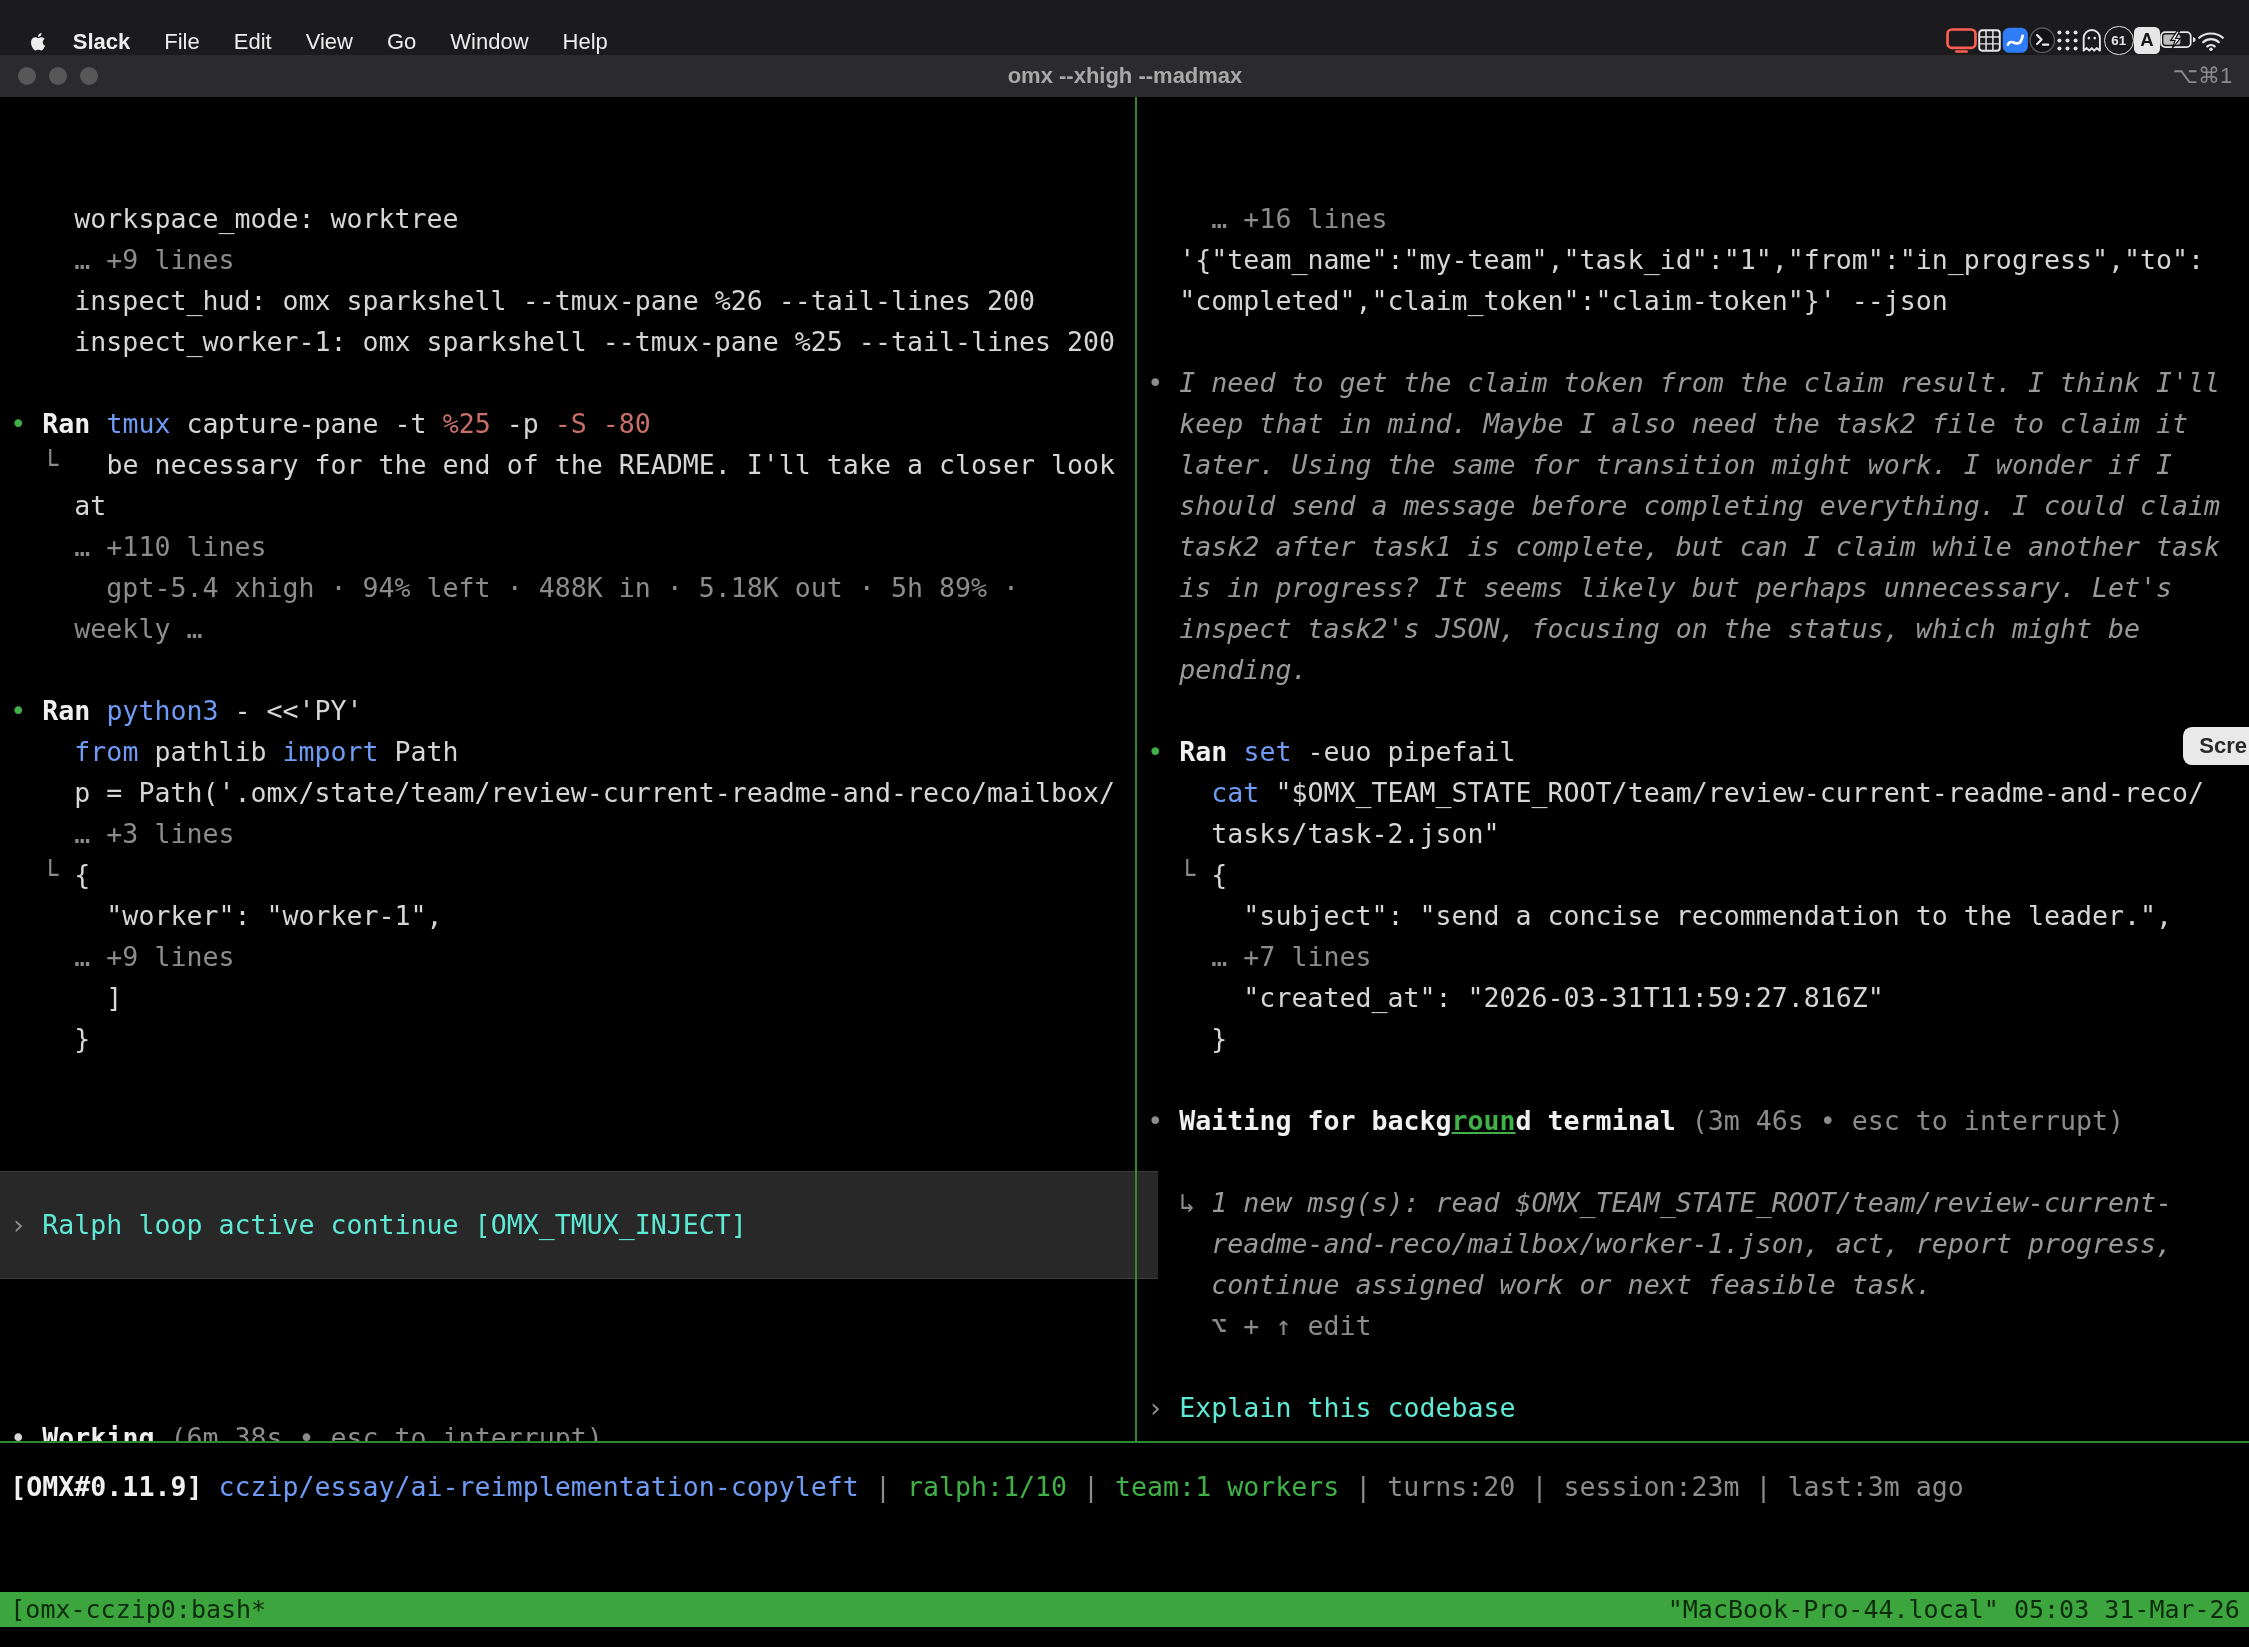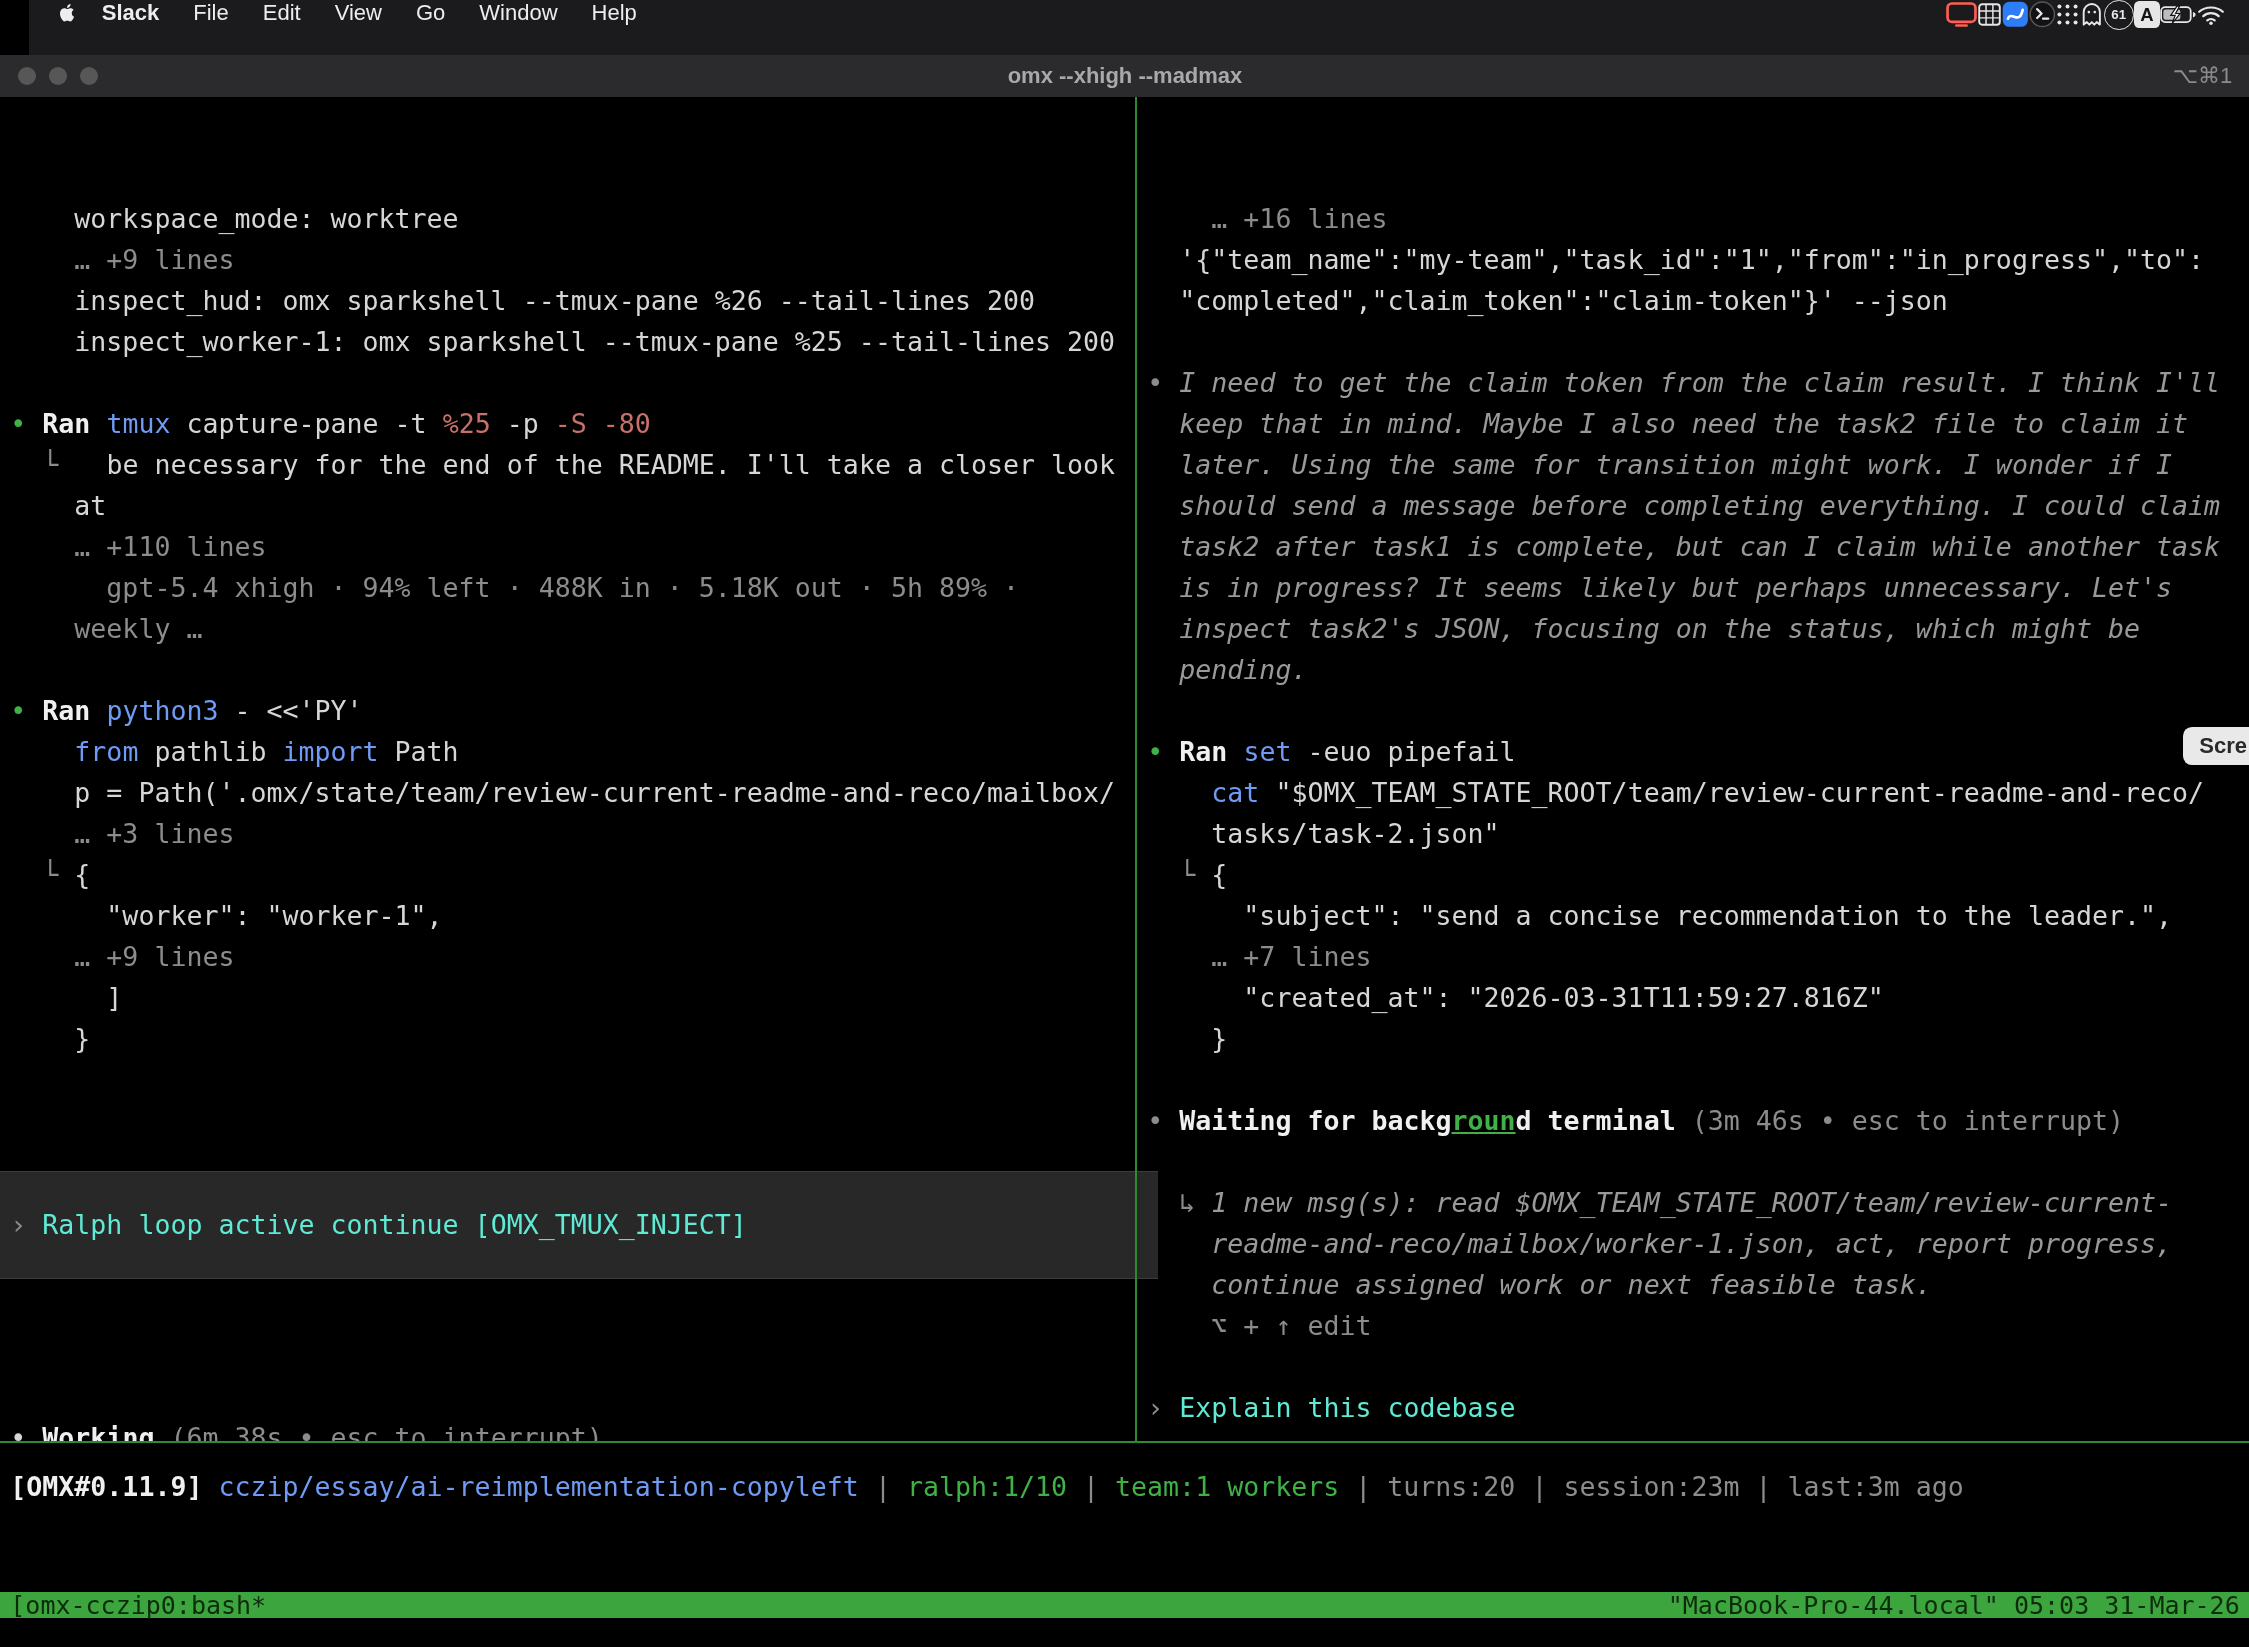--- a/index.html
+++ b/index.html
@@ -1,22 +1,22 @@
 <!DOCTYPE html>
 <html style="font-size:11.8px"><head>
 <meta charset="utf-8">
 <style>
   * { margin:0; padding:0; box-sizing:border-box; }
   html,body { width:2250px; height:1648px; background:#000; overflow:hidden; }
   body { position:relative; }
 
   
   .menubar { position:absolute; top:0; left:0; right:0; height:55px; background:#1b1b1d;
-    display:flex; align-items:flex-start; padding:0 16px;
-    font-family:"Liberation Sans",sans-serif; font-size:22px; color:#ededed;margin-left:29px; }
+    display:flex; align-items:flex-end; padding:0 16px;
+    font-family:"Liberation Sans",sans-serif; font-size:22px; color:#ededed; }
   .menu-left { display:flex; align-items:center; }
   .apple { display:flex; align-items:center; margin:0 5.9px 0 10.3px; }
   .menu-item { padding:0 17px; white-space:nowrap; }
   .menu-item.app { font-weight:bold; }
   .menu-right { margin-left:auto; display:flex; align-items:center; padding-right:8.9px; }
   .sicon { display:flex; align-items:center; justify-content:center; }
   .meter { width:29.5px; height:29.5px; border:1.8px solid #e6e6e6; border-radius:50%;
     display:flex; align-items:center; justify-content:center; font:bold 13.3px "Liberation Sans",sans-serif; color:#e6e6e6; }
   .inputsrc { width:26.6px; height:26.6px; background:#e6e6e6; border-radius:5.2px;
     display:flex; align-items:center; justify-content:center; font:bold 18.5px "Liberation Sans",sans-serif; color:#141414; }
@@ -51,21 +51,21 @@
   .c-dim  { color:#8c8c8c; }
   .c-blue { color:#6f9bf5; }
   .c-red  { color:#c9706a; }
   .c-green{ color:#3fb147; }
   .c-gb   { color:#3fb147; font-weight:bold;text-decoration:underline; }
   .c-it   { color:#999999; font-style:italic; }
   .c-g    { color:#5eead4; }
 
   .omx-line { position:absolute; left:10.3px; top:1369px; }
 
-  .tmux-bar { position:absolute; left:0; right:0; top:1495px; height:26px; background:#3da53d;
+  .tmux-bar { position:absolute; left:0; right:0; top:1495px; height:35px; background:#3da53d;
     color:#0d2b0d; display:flex; justify-content:space-between; align-items:center;
     padding:0 10.3px; font-size:25px; white-space:pre; }
 
   .screen-tip { position:absolute; top:727px; right:0; background:#e9e9e9; color:#2a2a2a;
     padding:5.9px 3px 5.9px 16px; border-radius:8.9px 0 0 8.9px; font:600 22px "Liberation Sans",sans-serif;
     box-shadow:0 2.2px 10.3px rgba(0,0,0,.6); z-index:5; }
 </style>
 </head>
 <body>
 

